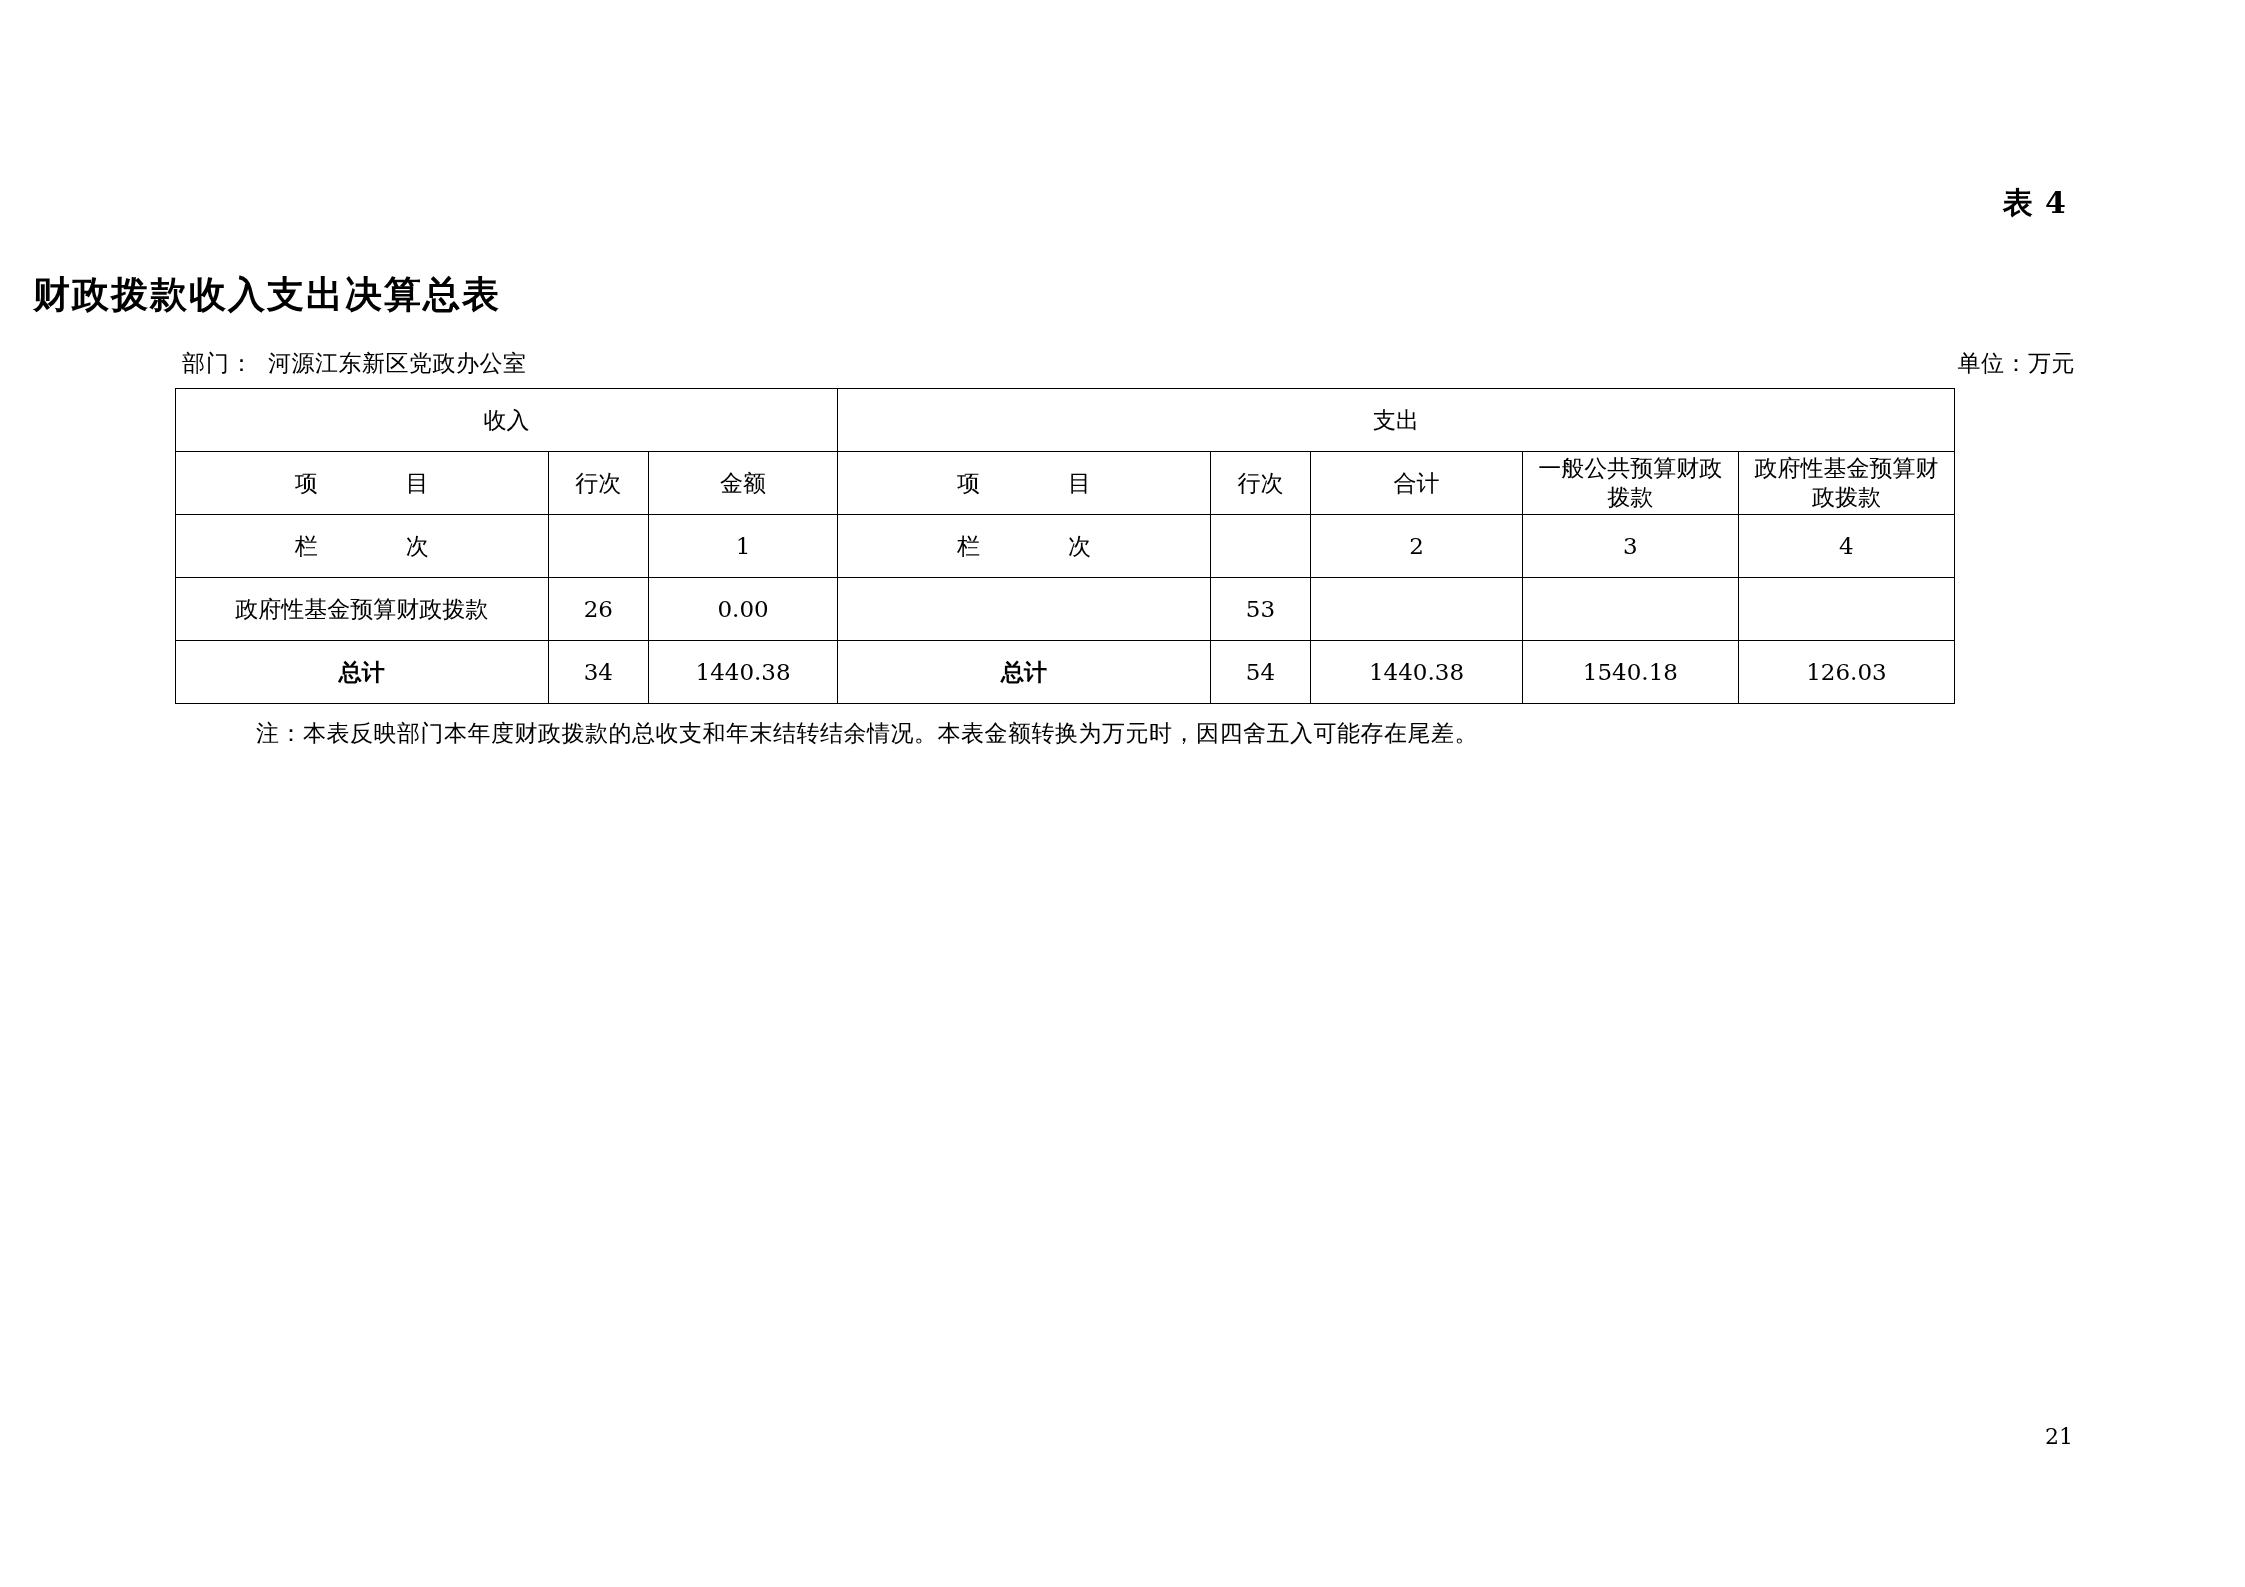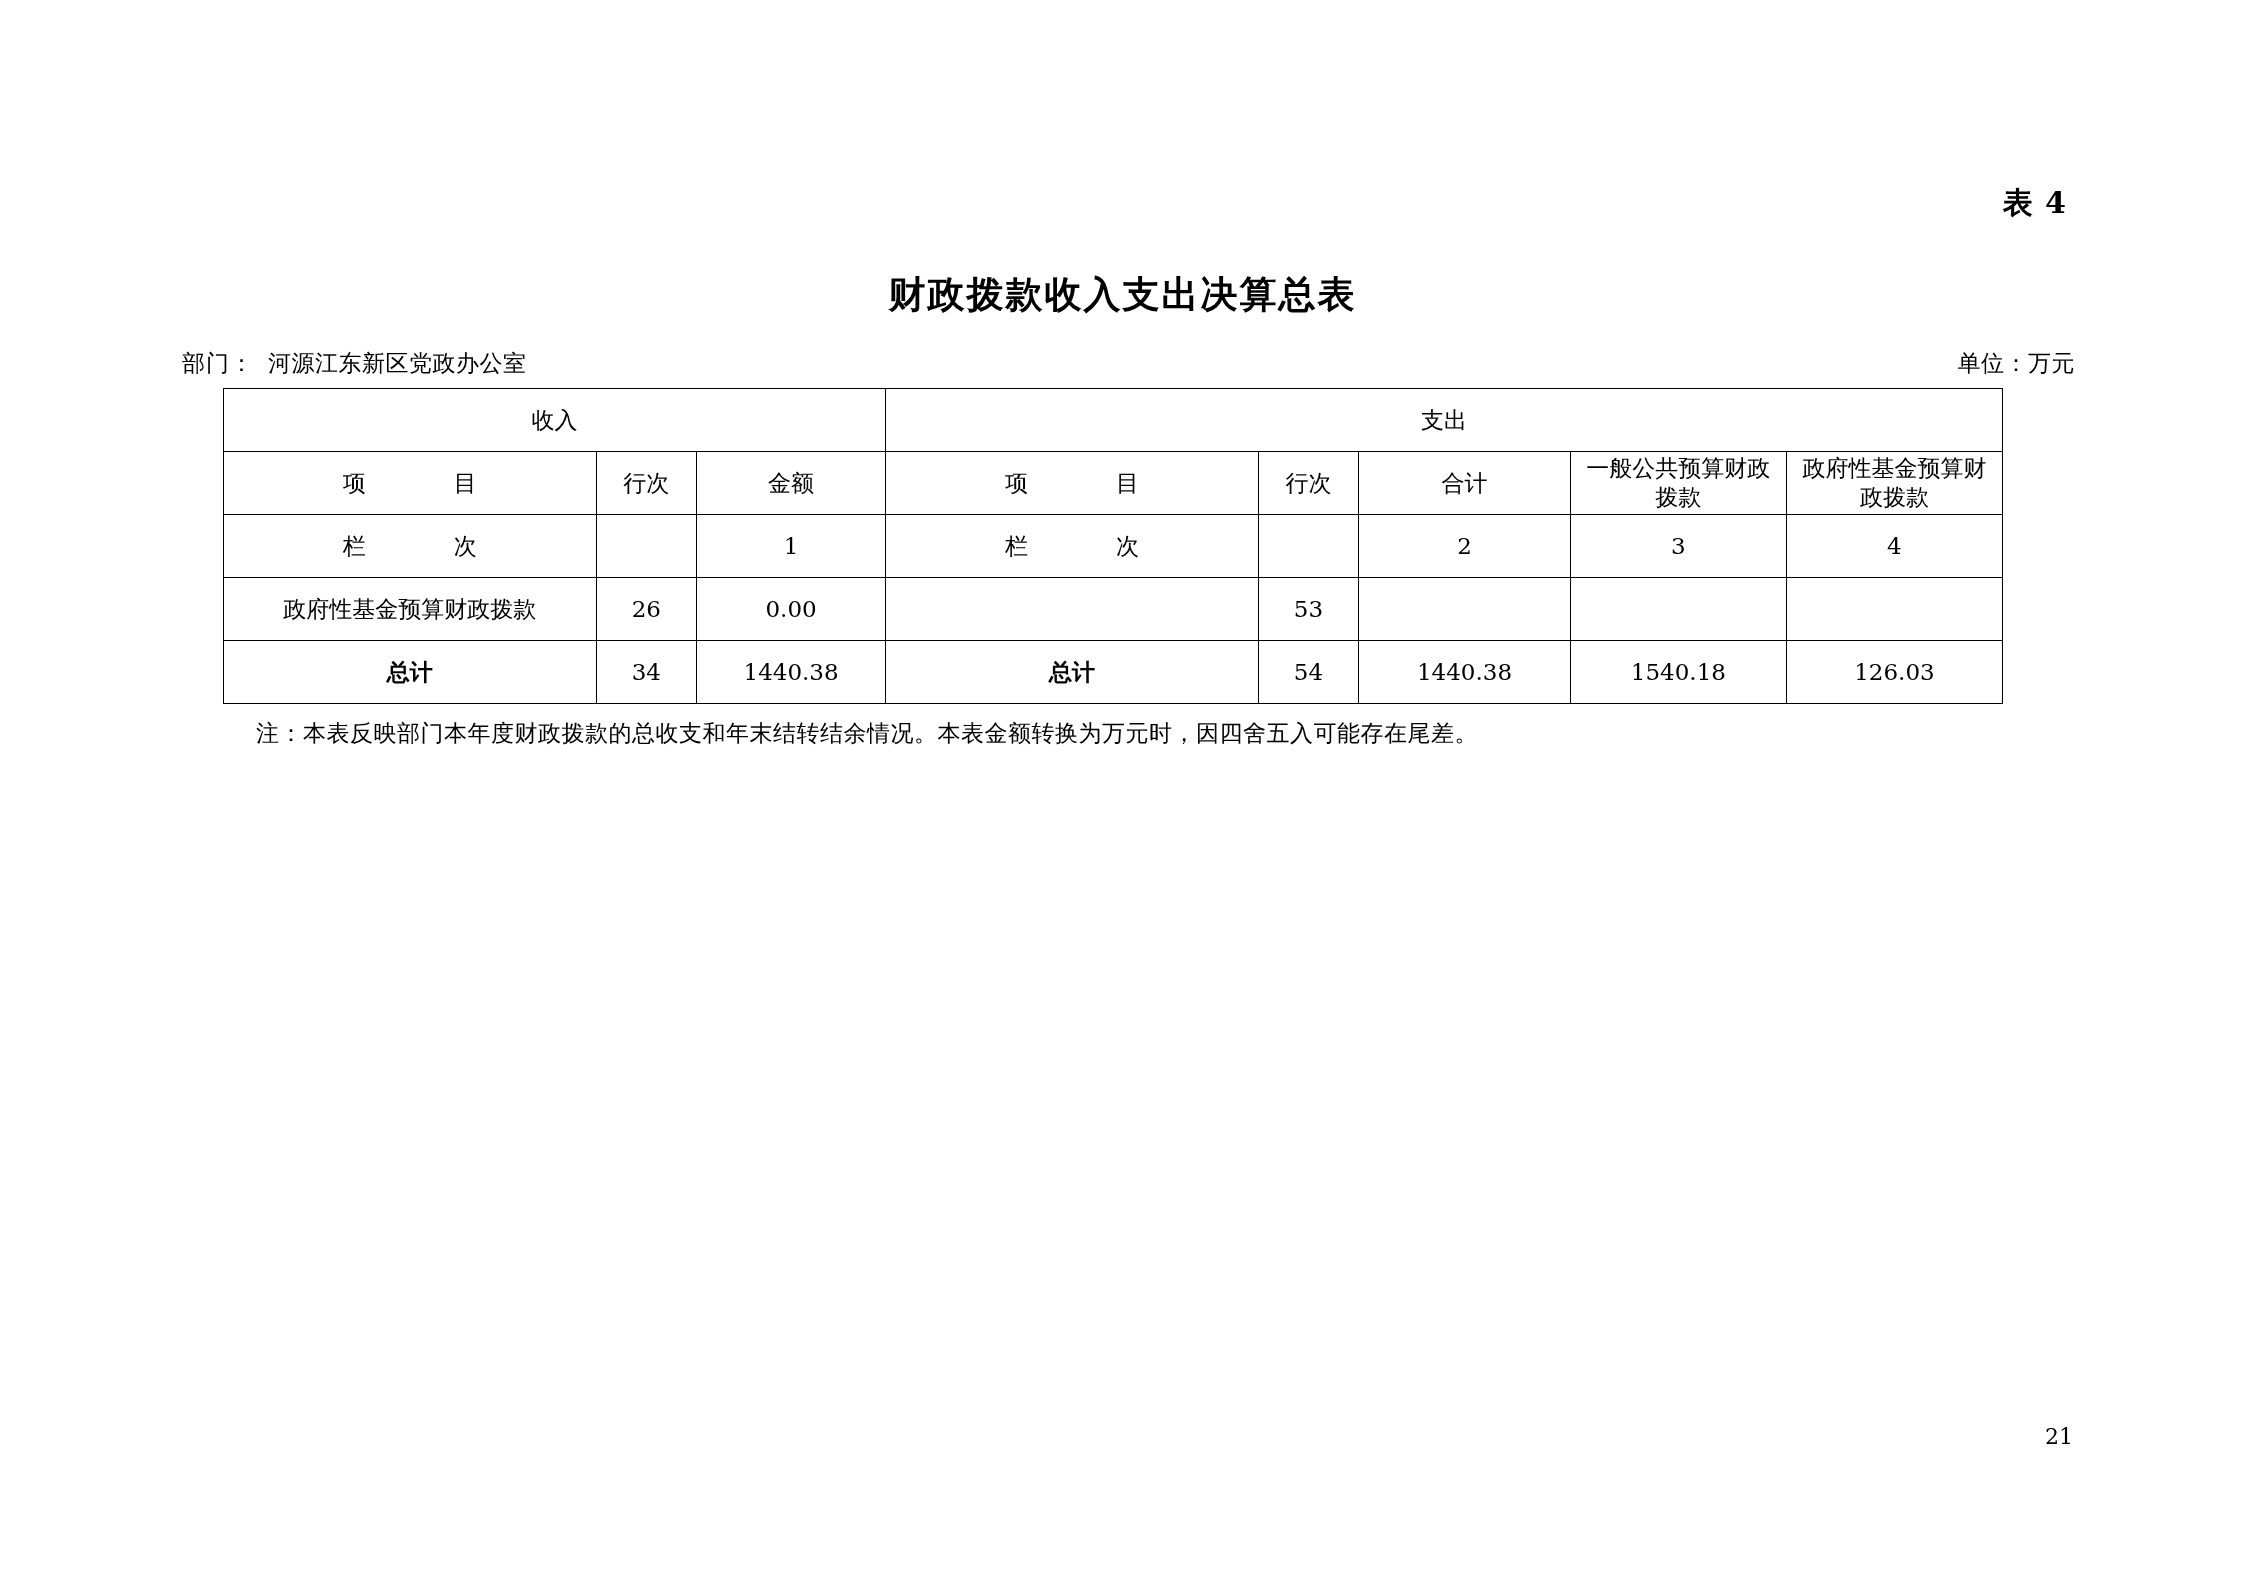--- a/index.html
+++ b/index.html
@@ -28,25 +28,25 @@
     top: 183px;
     font-size: 30px;
     font-family: "DejaVu Serif", serif;
     letter-spacing: 1px;
     font-weight: bold;
   }
   .doc-title {
     position: absolute;
     left: 0; right: 0;
     top: 270px;
-    text-align: center;
     font-size: 37px;
     font-weight: bold;
     font-family: Liberation Mono, monospace;
     letter-spacing: 2px;
+    padding-left: 33px;
   }
   .dept-line {
     position: absolute;
     left: 182px;
     top: 348px;
     font-size: 23px;
     font-family: Liberation Mono, monospace;
   }
   .dept-line .dept-label {
     letter-spacing: 1px;
@@ -63,21 +63,20 @@
     font-family: "DejaVu Serif", serif;
     letter-spacing: 0.5px;
   }
   table.fin {
     position: absolute;
     left: 175px;
     top: 388px;
     width: 1780px;
     border-collapse: collapse;
     table-layout: fixed;
-    margin-left: 48px;
   }
   table.fin td {
     border: 1.5px solid #000000;
     font-size: 23px;
     font-family: "DejaVu Serif", serif;
     text-align: center;
     vertical-align: middle;
     padding: 0 10px;
     height: 62px;
     line-height: 1.25;

